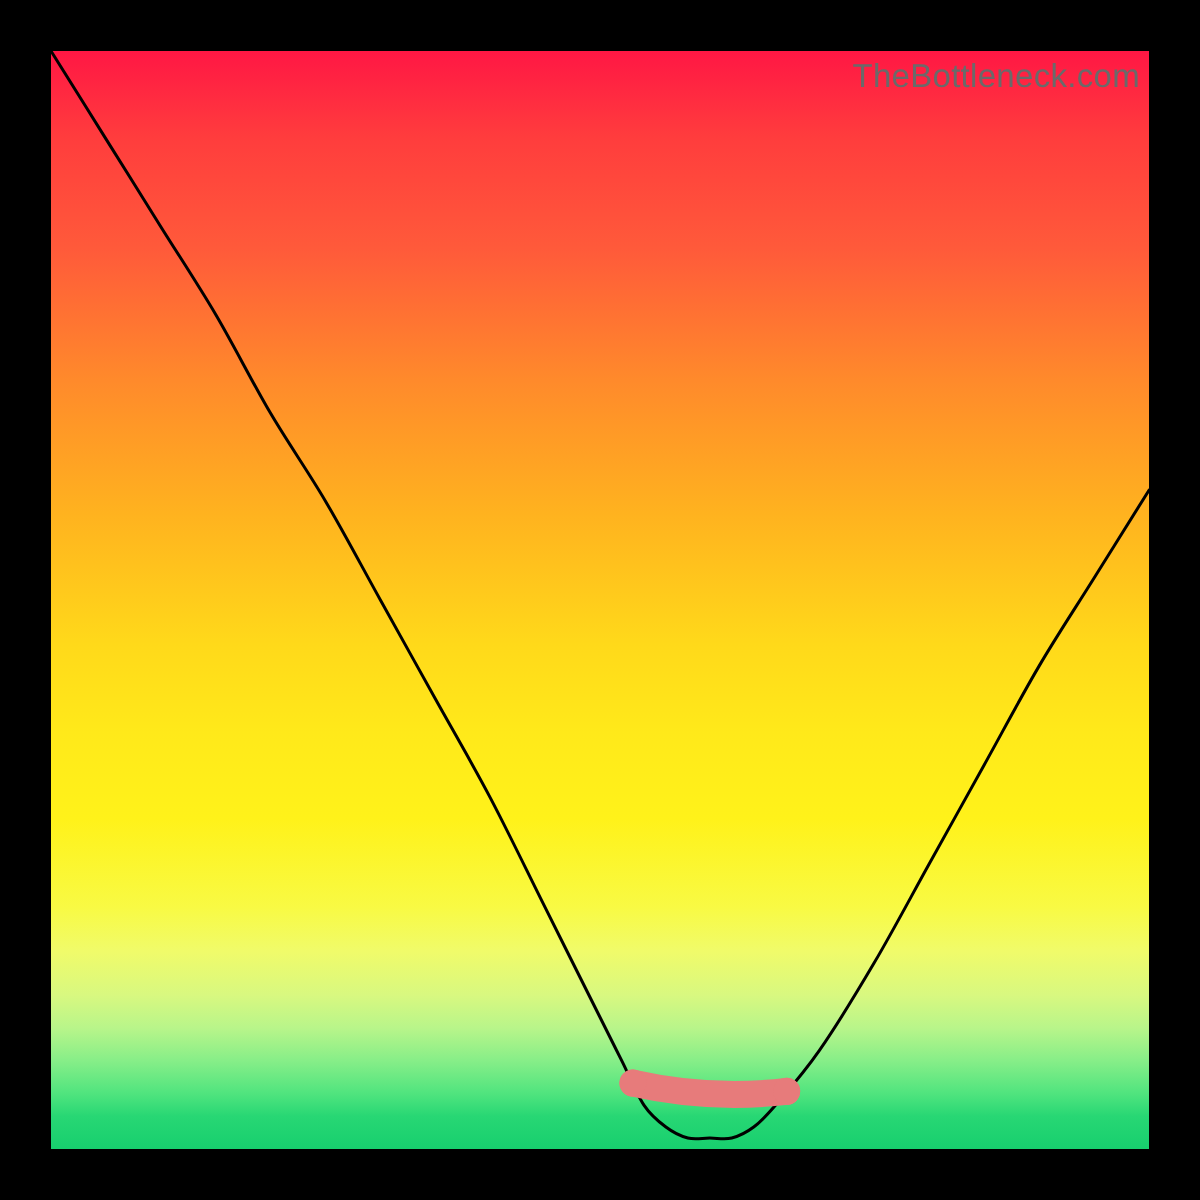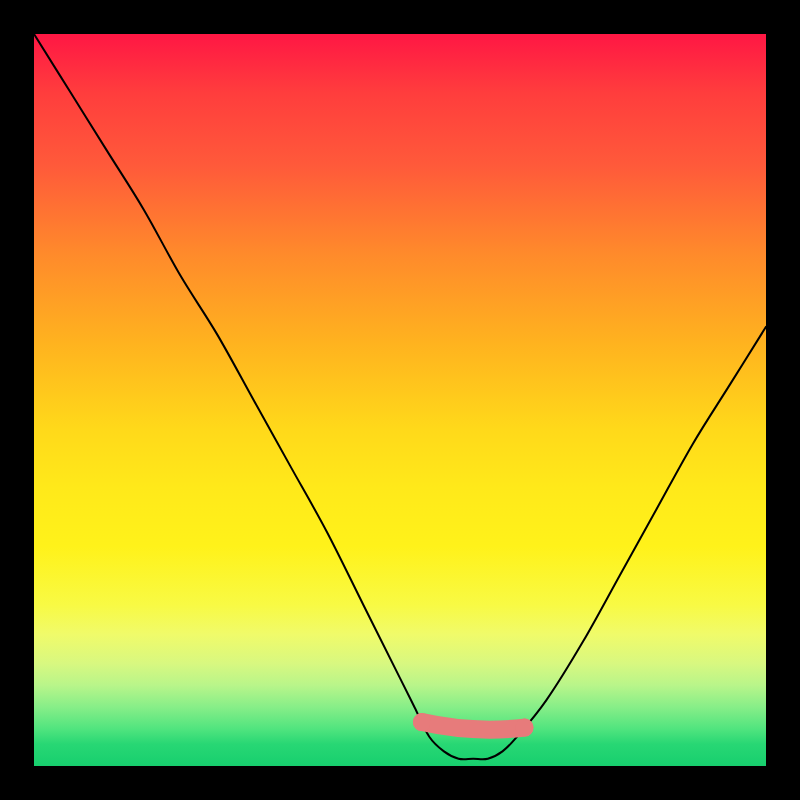--- a/index.html
+++ b/index.html
@@ -77,20 +77,21 @@
   .flat-joint {
     fill: #e77b7b;
   }
 </style>
 </head>
 <body>
 
 <div class="frame">
   <div class="plot-area">
 
+    <div class="watermark">TheBottleneck.com</div>
 
     <svg class="curve" viewBox="0 0 732 732" preserveAspectRatio="none">
 
       <path id="curve-path" class="curve-path" d="M 0 0 C 6.1000000000000005 9.759999999999991, 24.4 39.03999999999995, 36.6 58.559999999999945 C 48.800000000000004 78.07999999999994, 61.00000000000001 97.60000000000001, 73.2 117.12 C 85.4 136.64000000000001, 97.6 154.93999999999997, 109.8 175.67999999999995 C 122 196.41999999999993, 134.20000000000002 220.81999999999994, 146.4 241.55999999999995 C 158.6 262.29999999999995, 170.8 279.38, 183 300.12 C 195.2 320.86, 207.4 344.04, 219.6 366 C 231.79999999999998 387.96, 244 409.92, 256.2 431.88 C 268.4 453.84, 280.6 474.58, 292.8 497.76 C 305 520.94, 317.20000000000005 546.5600000000001, 329.40000000000003 570.96 C 341.6 595.36, 357.46000000000004 627.0799999999999, 366 644.16 C 374.53999999999996 661.24, 375.76 663.6800000000001, 380.64 673.44 C 385.52 683.2, 390.40000000000003 695.4000000000001, 395.28000000000003 702.72 C 400.16 710.04, 405.04 713.7, 409.92 717.36 C 414.8 721.02, 419.67999999999995 723.4599999999999, 424.55999999999995 724.68 C 429.43999999999994 725.9, 434.32 724.68, 439.2 724.68 C 444.08 724.68, 448.96 725.9, 453.84 724.68 C 458.71999999999997 723.4599999999999, 463.6 721.02, 468.48 717.36 C 473.36 713.7, 475.8 711.26, 483.12 702.72 C 490.44 694.1800000000001, 501.41999999999996 681.98, 512.4 666.12 C 523.38 650.26, 536.8 628.3, 549 607.56 C 561.2 586.8199999999999, 573.4000000000001 563.6400000000001, 585.6 541.6800000000001 C 597.8 519.72, 609.9999999999999 497.76, 622.1999999999999 475.8 C 634.4 453.84000000000003, 646.6 430.66, 658.8000000000001 409.92 C 671.0000000000001 389.18, 683.2 370.88, 695.4 351.36 C 707.5999999999999 331.84000000000003, 725.9 302.56, 732 292.8"></path>
 
       <path id="flat-seg" class="flat-segment" d="M 387.96000000000004 688.08 Q 439.20000000000005 699.57 490.44000000000005 693.57"></path>
       <circle id="flat-left" class="flat-joint" r="9" cx="387.96000000000004" cy="688.08"></circle>
       <circle id="flat-right" class="flat-joint" r="9" cx="490.44000000000005" cy="693.57"></circle>
     </svg>
 

